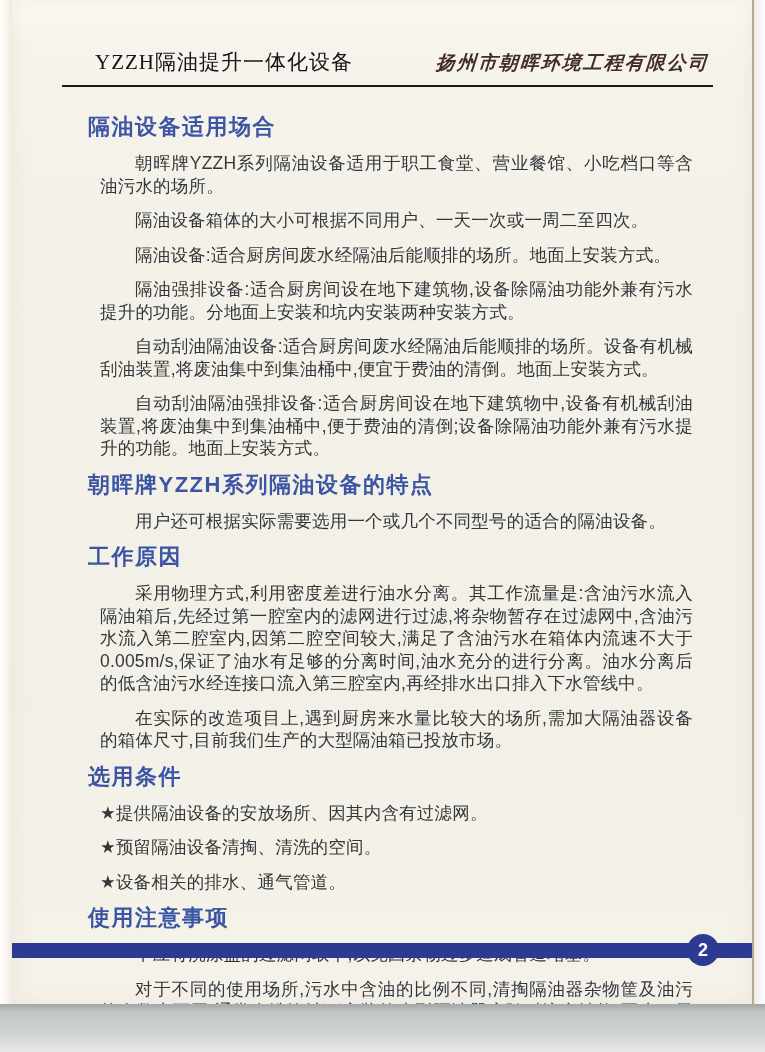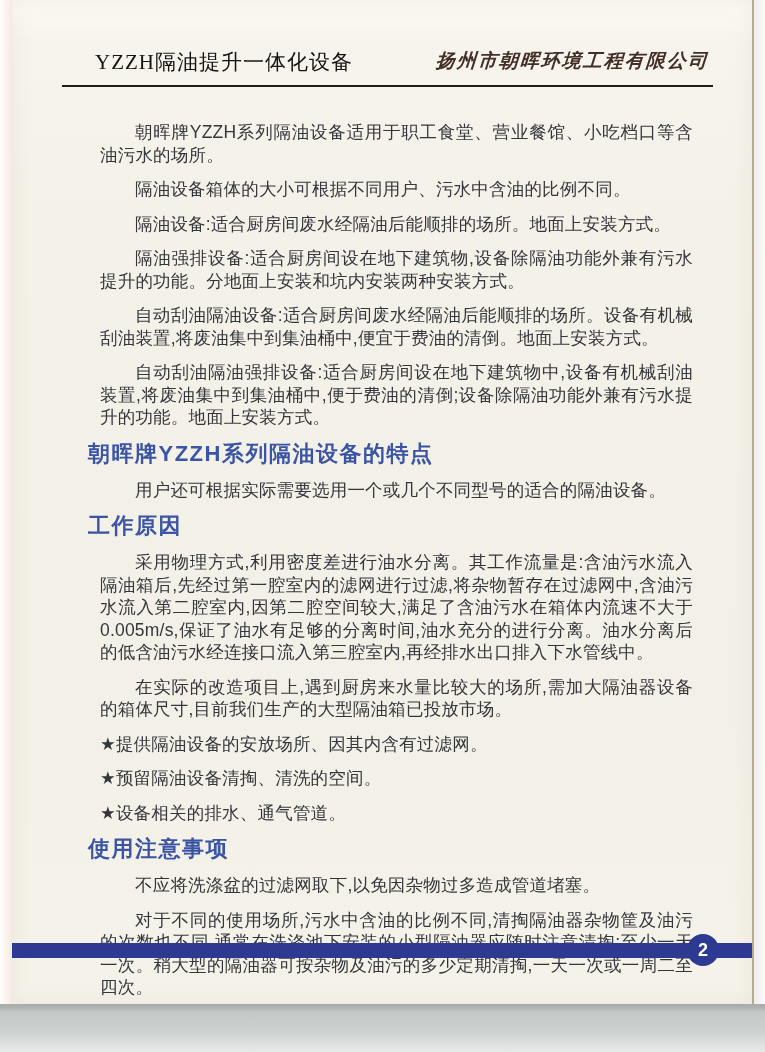--- a/index.html
+++ b/index.html
@@ -25,21 +25,21 @@
   }
   .edge-bottom{
     position:absolute;left:0;top:1004px;width:765px;height:48px;
     background:linear-gradient(180deg,#a8acab 0 2px,#c3c7c6 8px,#ccd0cf 55%,#dfe1e0 85%,#e9ebea);
   }
   
   .header{
     margin:48px 39px 0 50px;
     padding:0 4px 9px 33px;
     border-bottom:2px solid #1c1c1c;
-    display:flex;justify-content:space-between;align-items:flex-start;
+    display:flex;justify-content:space-between;align-items:flex-end;
   }
   .doc-title{
     font-family:"Liberation Serif","DejaVu Serif",serif;
     font-size:21px;color:#141414;letter-spacing:1px;font-weight:500;
   }
   .company{
     font-family:"DejaVu Serif","Liberation Serif",serif;
     font-style:italic;font-weight:bold;
     font-size:19px;color:#422e26;letter-spacing:2px;
     transform:skewX(-4deg);
@@ -78,34 +78,36 @@
 
 <div class="page">
 
   <div class="header">
     <span class="doc-title">YZZH隔油提升一体化设备</span>
     <span class="company">扬州市朝晖环境工程有限公司</span>
   </div>
 
   <div class="content">
 
+    <h2 class="sec">隔油设备适用场合</h2>
     <p class="ind">朝晖牌YZZH系列隔油设备适用于职工食堂、营业餐馆、小吃档口等含油污水的场所。</p>
-    <p class="ind">隔油设备箱体的大小可根据不同用户、污水中含油的比例不同。</p>
+    <p class="ind">隔油设备箱体的大小可根据不同用户、一天一次或一周二至四次。</p>
     <p class="ind">隔油设备:适合厨房间废水经隔油后能顺排的场所。地面上安装方式。</p>
     <p class="ind">隔油强排设备:适合厨房间设在地下建筑物,设备除隔油功能外兼有污水提升的功能。分地面上安装和坑内安装两种安装方式。</p>
     <p class="ind">自动刮油隔油设备:适合厨房间废水经隔油后能顺排的场所。设备有机械刮油装置,将废油集中到集油桶中,便宜于费油的清倒。地面上安装方式。</p>
     <p class="ind">自动刮油隔油强排设备:适合厨房间设在地下建筑物中,设备有机械刮油装置,将废油集中到集油桶中,便于费油的清倒;设备除隔油功能外兼有污水提升的功能。地面上安装方式。</p>
 
     <h2 class="sec">朝晖牌YZZH系列隔油设备的特点</h2>
     <p class="ind">用户还可根据实际需要选用一个或几个不同型号的适合的隔油设备。</p>
 
     <h2 class="sec">工作原因</h2>
     <p class="ind">采用物理方式,利用密度差进行油水分离。其工作流量是:含油污水流入隔油箱后,先经过第一腔室内的滤网进行过滤,将杂物暂存在过滤网中,含油污水流入第二腔室内,因第二腔空间较大,满足了含油污水在箱体内流速不大于0.005m/s,保证了油水有足够的分离时间,油水充分的进行分离。油水分离后的低含油污水经连接口流入第三腔室内,再经排水出口排入下水管线中。</p>
     <p class="ind">在实际的改造项目上,遇到厨房来水量比较大的场所,需加大隔油器设备的箱体尺寸,目前我们生产的大型隔油箱已投放市场。</p>
 
+    <h2 class="sec">选用条件</h2>
     <p class="flush">★提供隔油设备的安放场所、因其内含有过滤网。</p>
     <p class="flush">★预留隔油设备清掏、清洗的空间。</p>
     <p class="flush">★设备相关的排水、通气管道。</p>
 
     <h2 class="sec">使用注意事项</h2>
     <p class="ind">不应将洗涤盆的过滤网取下,以免因杂物过多造成管道堵塞。</p>
     <p class="ind">对于不同的使用场所,污水中含油的比例不同,清掏隔油器杂物筐及油污的次数也不同,通常在洗涤池下安装的小型隔油器应随时注意清掏;至少一天一次。稍大型的隔油器可按杂物及油污的多少定期清掏,一天一次或一周二至四次。</p>
 
   </div>
 

